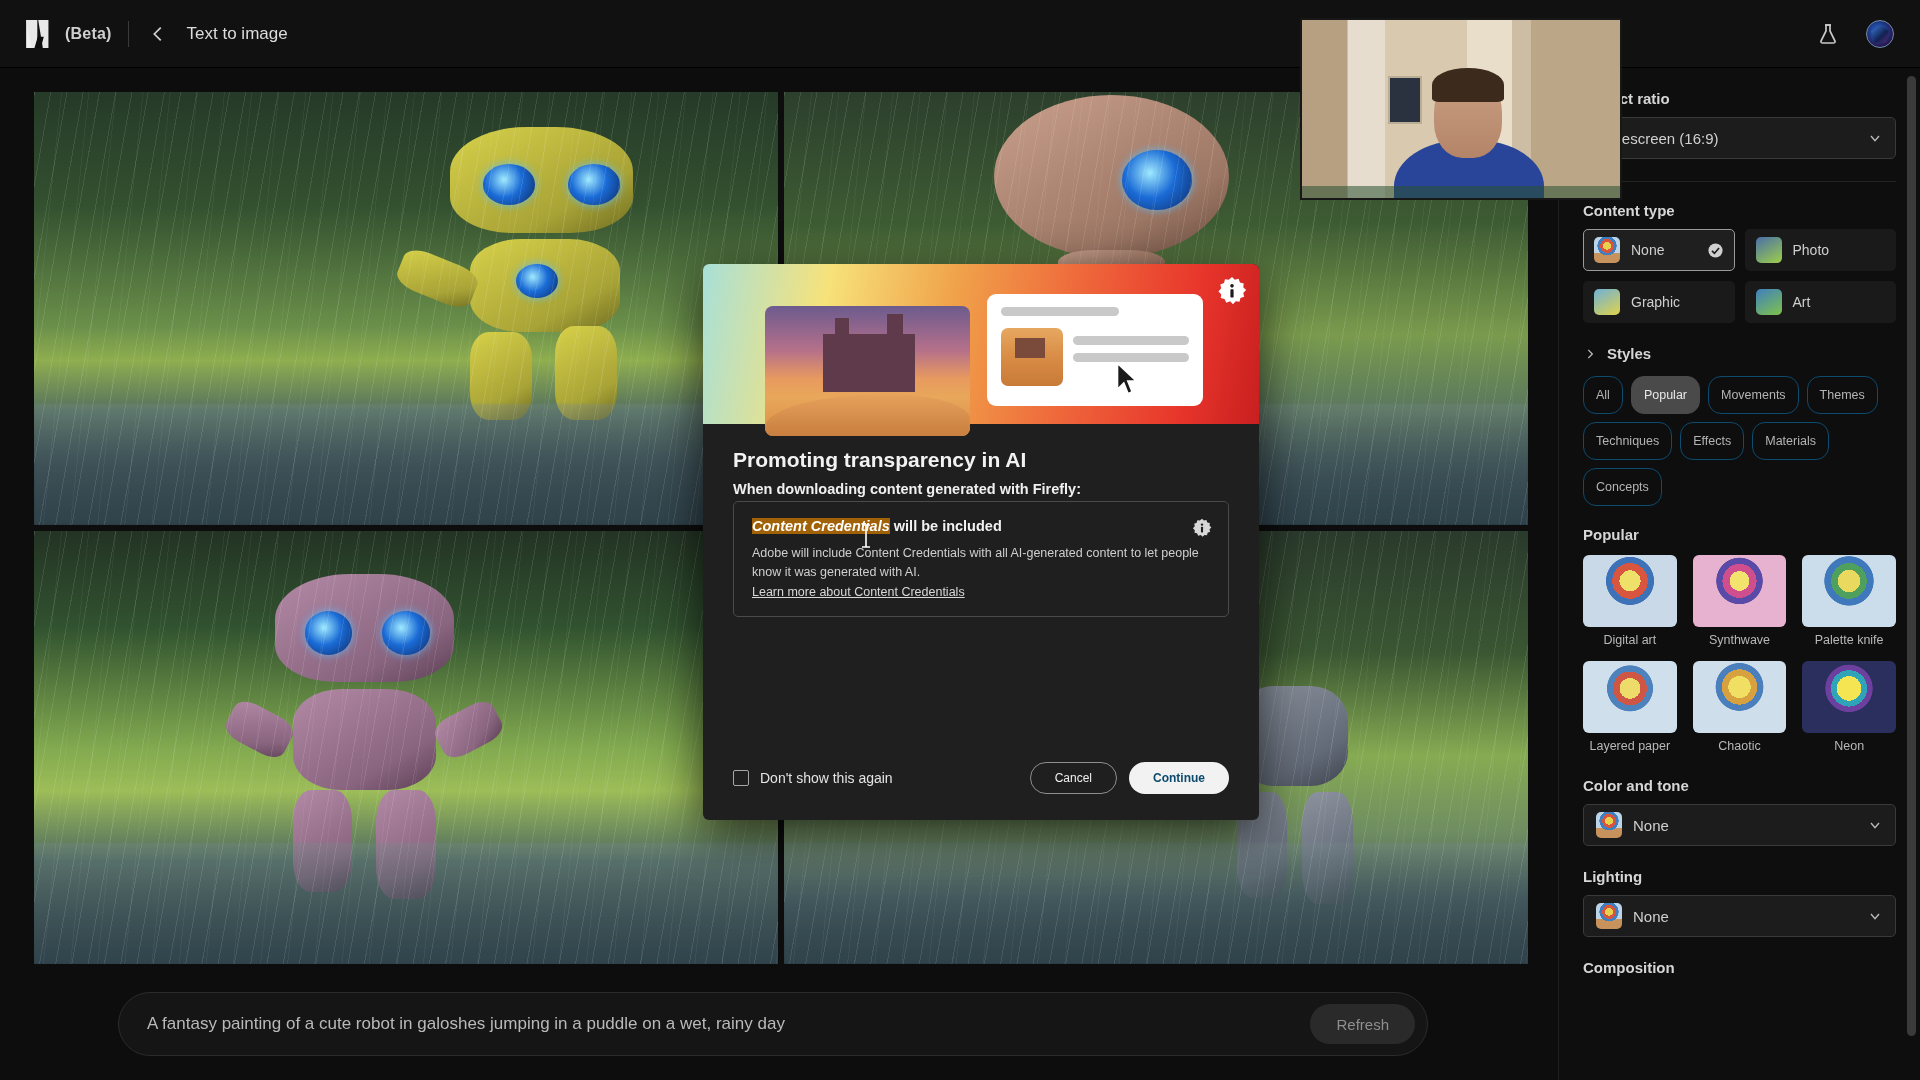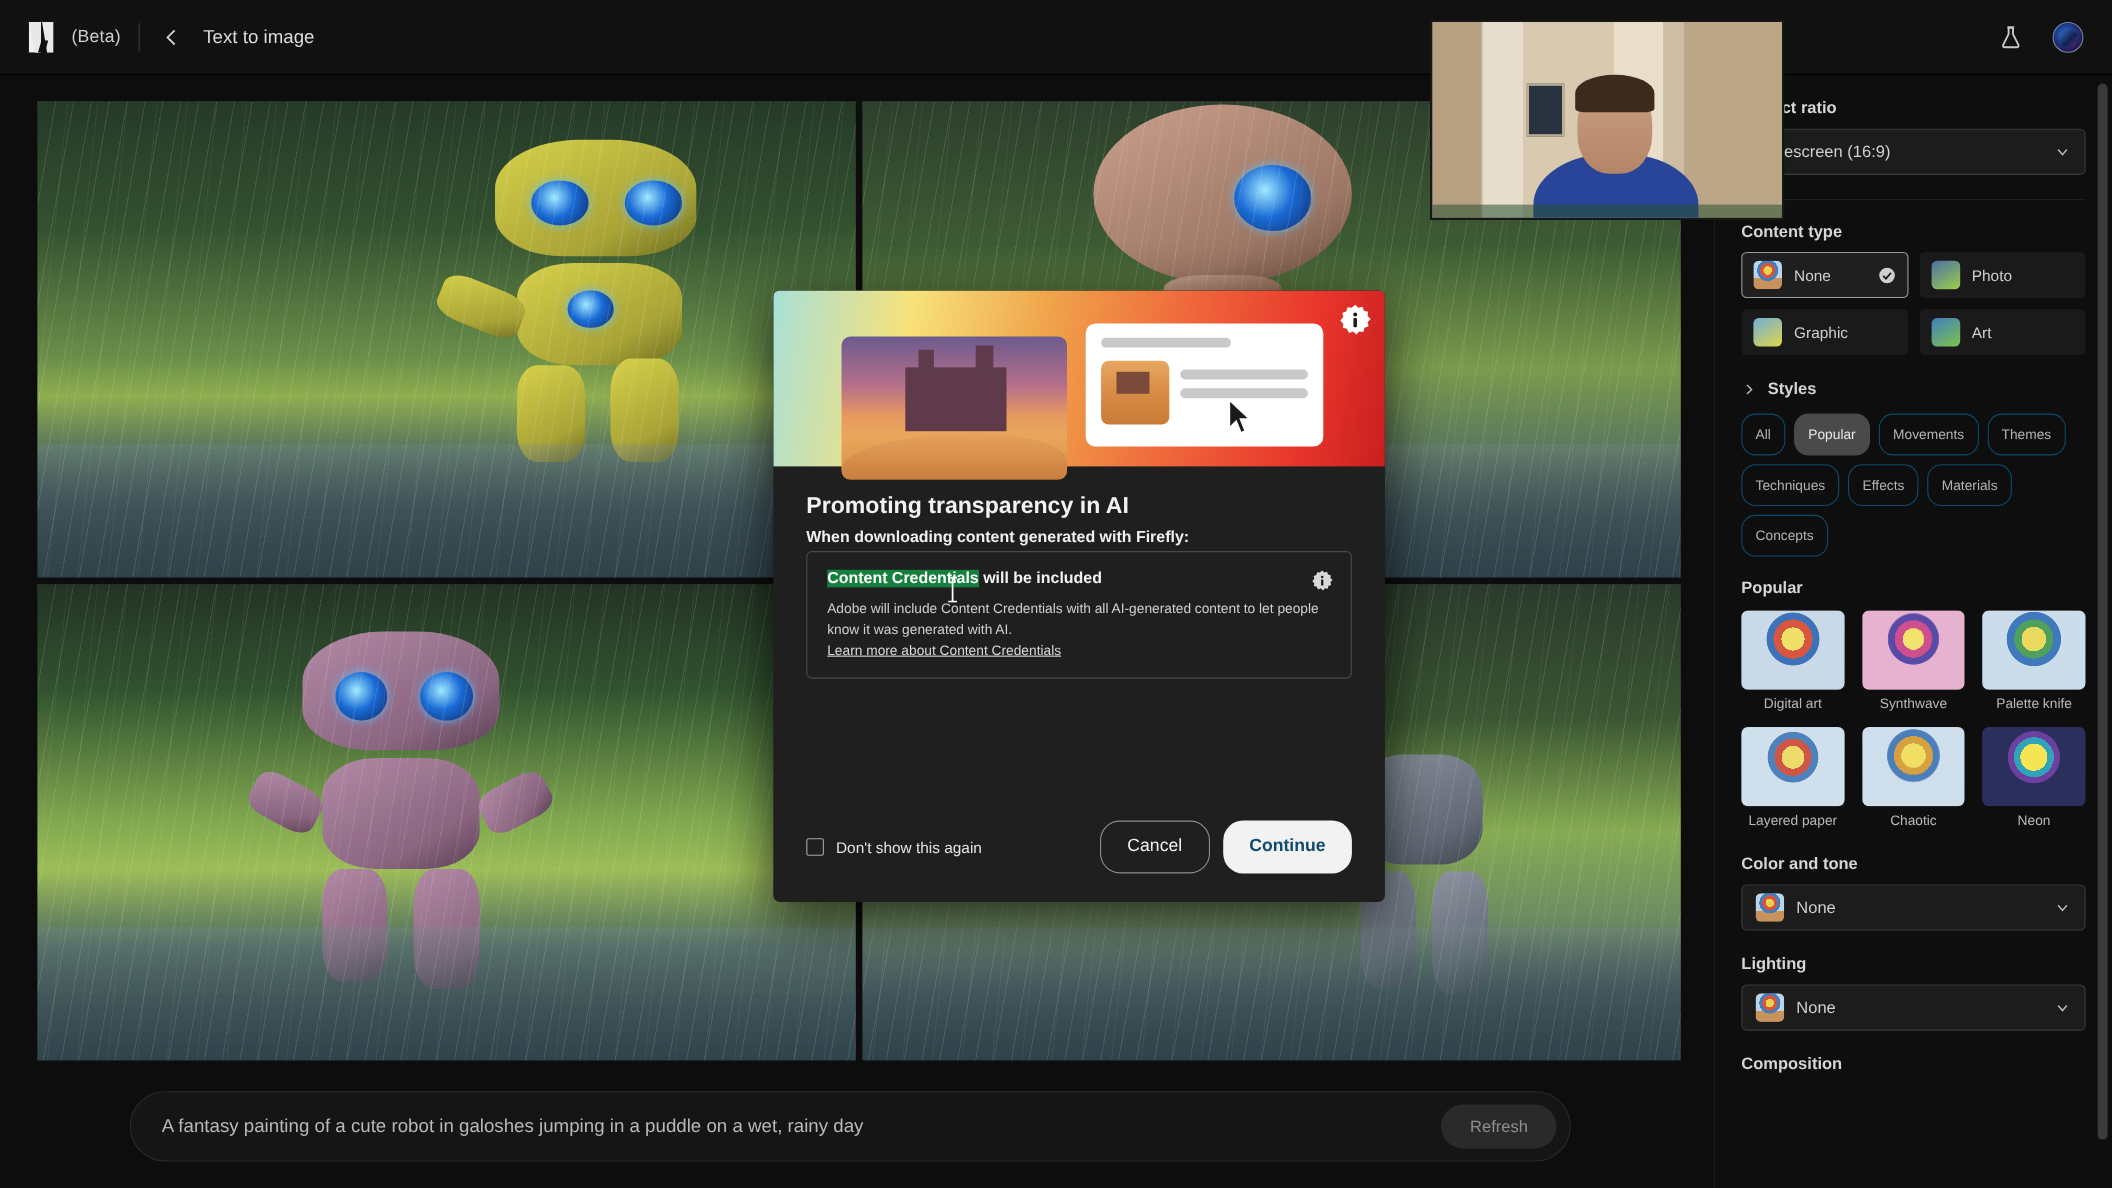--- a/index.html
+++ b/index.html
@@ -13,21 +13,21 @@
 
   
   .topbar {
     position: absolute; top: 0; left: 0; width: 1920px; height: 68px;
     background: #111111;
     display: flex; align-items: center;
     border-bottom: 1px solid #000;
     z-index: 20;
   }
   .adobe-logo { margin-left: 26px; width: 30px; height: 28px; display:block; }
-  .beta-label { color: #cfcfcf; font-size: 16px; margin-left: 9px; letter-spacing: .2px; }
+  .beta-label { color: #cfcfcf; font-size: 16px; margin-left: 9px; letter-spacing: .2px; font-weight: bold; }
   .tb-div { width:1px; height:26px; background:#3a3a3a; margin:0 18px 0 16px; }
   .back-chevron { width: 22px; height: 22px; display:block; cursor:pointer; }
   .tool-title { color: #dcdcdc; font-size: 17px; margin-left: 18px; }
   .tb-right { margin-left:auto; display:flex; align-items:center; gap: 26px; margin-right: 26px; }
   .flask-ic { width: 24px; height:24px; display:block; }
   .avatar {
     width: 28px; height:28px; border-radius: 50%;
     background: radial-gradient(circle at 42% 40%, #2f6fd8 0%, #1d3f8f 38%, #2a1a55 66%, #0c1430 100%);
     border: 1.5px solid #6e8ea8; position: relative; overflow:hidden;
   }
@@ -212,35 +212,35 @@
 
   .modal-body { padding: 24px 30px 0 30px; flex:1; }
   .m-title { color:#f2f2f2; font-size: 21px; font-weight:bold; margin-bottom: 9px; }
   .m-sub { color:#d2d2d2; font-size: 14px; line-height: 1.42; margin-bottom: 22px; }
   .m-h2 { color:#f0f0f0; font-size: 14.5px; font-weight:bold; margin-bottom: 4px; }
   .cc-box {
     border:1px solid #4a4a4a; border-radius: 5px; padding: 16px 18px;
     position:relative; background:#1f1f1f;
   }
   .cc-title { color:#f2f2f2; font-size: 14.5px; font-weight:bold; margin-bottom: 10px; }
-  .cc-title .sel { background:#15803d; color:#fff; }
+  .cc-title .sel { background:#a16207; color:#fff;font-style:italic; }
   .cc-text { color:#cfcfcf; font-size: 12.5px; line-height: 1.5; }
   .cc-link { color:#d8d8d8; font-size: 12.5px; text-decoration: underline; cursor:pointer; display:inline-block; margin-top:2px; }
   .cc-info { position:absolute; right: 16px; top: 16px; width: 20px; height: 20px; }
   .i-beam { position:absolute; left: 126px; top: 22px; width: 12px; height: 24px; }
 
   .modal-foot {
     display:flex; align-items:center; padding: 0 30px 26px 30px; margin-top: 22px;
   }
   .cb-wrap { display:flex; align-items:center; gap: 11px; cursor:pointer; }
   .cb { width: 16px; height:16px; border:1.5px solid #a6a6a6; border-radius:2px; background:transparent; }
   .cb-label { color:#e4e4e4; font-size: 14px; }
   .foot-btns { margin-left:auto; display:flex; gap: 12px; }
   .btn {
-    height: 48px; padding: 0 24px; border-radius: 18px; font-size: 16px;
+    height: 32px; padding: 0 24px; border-radius: 18px; font-size: 12px;
     font-family:"Liberation Sans", sans-serif; cursor:pointer;text-align:right;
   }
   .btn-cancel { background:#1f1f1f; color:#f0f0f0; border:1.6px solid #8e8e8e; }
   .btn-continue { background:#f2f2f2; color:#0c4a6e; border:none; font-weight:600; }
 </style>
 </head>
 <body>
 
 <div id="app">
 

